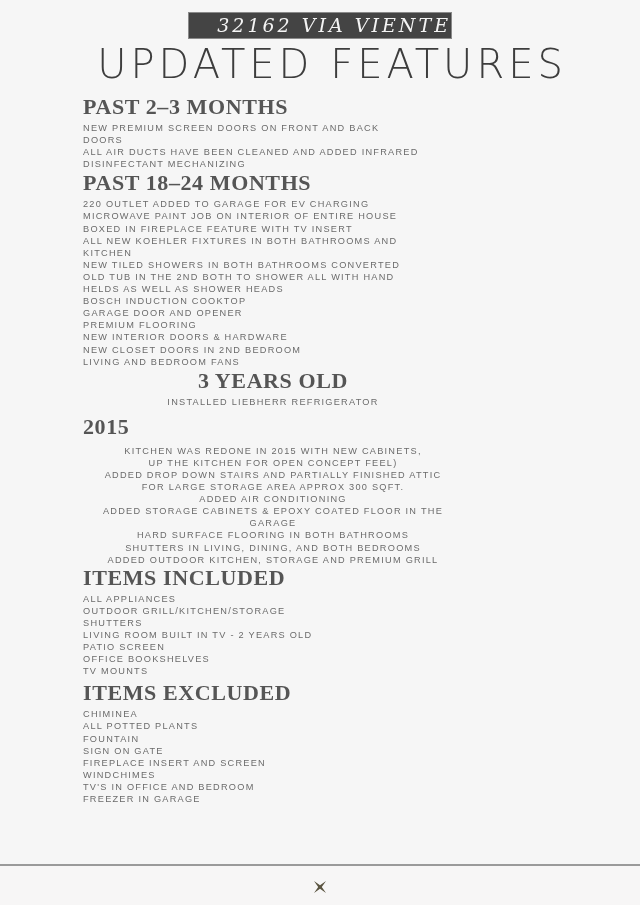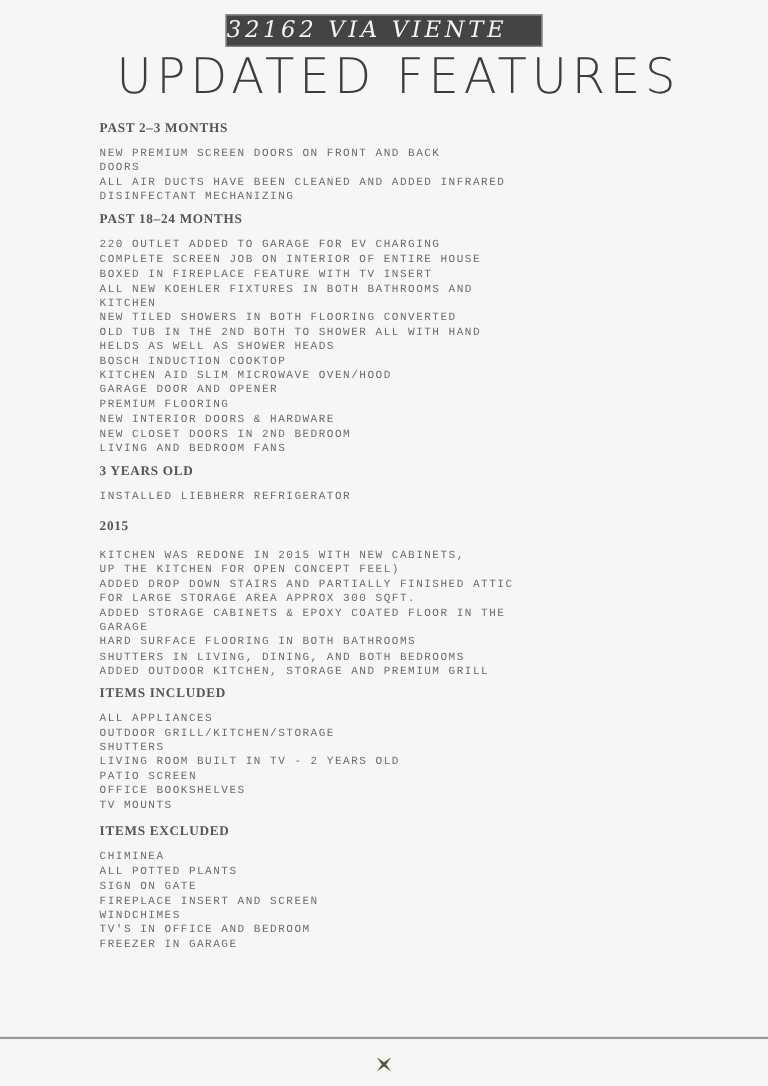--- a/index.html
+++ b/index.html
@@ -18,21 +18,21 @@
       position: absolute;
       left: 188px;
       top: 12px;
       width: 264px;
       height: 27px;
       background: #444444;
       border: 1px solid #8a8a8a;
       box-sizing: border-box;
       display: flex;
       align-items: center;
-      justify-content: flex-start;
+      justify-content: flex-end;
     }
     .address-text {
       font-family: "DejaVu Serif", "Liberation Serif", serif;
       font-style: italic;
       color: #f4f4f4;
       font-size: 19px;
       letter-spacing: 3px;
       line-height: 1;
       white-space: nowrap;
     }
@@ -52,37 +52,37 @@
       transform: scaleY(1.02);
     }
     .content {
       position: absolute;
       left: 83px;
       top: 97px;
       width: 380px;
     }
     .section-title {
       font-family: "Liberation Serif", "DejaVu Serif", serif;
-      font-size: 11px;
+      font-size: 22px;
       color: #555555;
       letter-spacing: 0.6px;
       line-height: 20px;
       margin: 0;
       white-space: nowrap;
     }
     .section {
       margin-bottom: 2px;
     }
     .section-items {
       list-style: none;
       margin: 5px 0 0 0;
       padding: 0;
     }
     .section-items li {
-      font-family: Liberation Mono, monospace;
+      font-family: Liberation Sans, sans-serif;
       font-size: 9.2px;
       letter-spacing: 1.25px;
       line-height: 12.1px;
       color: #6b6b6b;
       white-space: nowrap;
     }
     .divider {
       position: absolute;
       left: 0;
       top: 864px;
@@ -124,51 +124,51 @@
       <li>DOORS</li>
       <li>ALL AIR DUCTS HAVE BEEN CLEANED AND ADDED INFRARED</li>
       <li>DISINFECTANT MECHANIZING</li>
     </ul>
   </div>
 
   <div class="section" style="margin-bottom:3px;">
     <h2 class="section-title">PAST 18–24 MONTHS</h2>
     <ul class="section-items">
       <li>220 OUTLET ADDED TO GARAGE FOR EV CHARGING</li>
-      <li>COMPLETE SCREEN JOB ON INTERIOR OF ENTIRE HOUSE</li>
+      <li>MICROWAVE PAINT JOB ON INTERIOR OF ENTIRE HOUSE</li>
       <li>BOXED IN FIREPLACE FEATURE WITH TV INSERT</li>
       <li>ALL NEW KOEHLER FIXTURES IN BOTH BATHROOMS AND</li>
       <li>KITCHEN</li>
-      <li>NEW TILED SHOWERS IN BOTH FLOORING  CONVERTED</li>
+      <li>NEW TILED SHOWERS IN BOTH BATHROOMS  CONVERTED</li>
       <li>OLD TUB IN THE 2ND BOTH TO SHOWER ALL WITH HAND</li>
       <li>HELDS AS WELL AS SHOWER HEADS</li>
       <li>BOSCH INDUCTION COOKTOP</li>
-      <li>KITCHEN AID SLIM MICROWAVE OVEN/HOOD</li>
       <li>GARAGE DOOR AND OPENER</li>
       <li>PREMIUM FLOORING</li>
       <li>NEW INTERIOR DOORS &amp; HARDWARE</li>
       <li>NEW CLOSET DOORS IN 2ND BEDROOM</li>
       <li>LIVING AND BEDROOM FANS</li>
     </ul>
   </div>
 
-  <div class="section" style="margin-bottom:9px;">
+  <div class="section" style="margin-bottom:9px;text-align:center;">
     <h2 class="section-title">3 YEARS OLD</h2>
     <ul class="section-items">
       <li>INSTALLED LIEBHERR REFRIGERATOR</li>
     </ul>
   </div>
 
   <div class="section" style="margin-bottom:2px;">
     <h2 class="section-title">2015</h2>
-    <ul class="section-items" style="margin-top:8px;">
+    <ul class="section-items" style="margin-top:8px;text-align:center;">
       <li>KITCHEN WAS REDONE IN 2015 WITH NEW CABINETS,</li>
       <li>UP THE KITCHEN FOR  OPEN CONCEPT FEEL)</li>
       <li>ADDED DROP DOWN STAIRS AND PARTIALLY FINISHED ATTIC</li>
       <li>FOR LARGE STORAGE AREA APPROX 300 SQFT.</li>
+      <li>ADDED AIR CONDITIONING</li>
       <li>ADDED STORAGE CABINETS &amp; EPOXY COATED FLOOR IN THE</li>
       <li>GARAGE</li>
       <li>HARD SURFACE FLOORING IN BOTH BATHROOMS</li>
       <li>SHUTTERS IN LIVING, DINING, AND BOTH BEDROOMS</li>
       <li>ADDED OUTDOOR KITCHEN, STORAGE AND PREMIUM GRILL</li>
     </ul>
   </div>
 
   <div class="section" style="margin-bottom:6px;">
     <h2 class="section-title">ITEMS INCLUDED</h2>
@@ -181,20 +181,21 @@
       <li>OFFICE BOOKSHELVES</li>
       <li>TV MOUNTS</li>
     </ul>
   </div>
 
   <div class="section">
     <h2 class="section-title">ITEMS EXCLUDED</h2>
     <ul class="section-items">
       <li>CHIMINEA</li>
       <li>ALL POTTED PLANTS</li>
+      <li>FOUNTAIN</li>
       <li>SIGN ON GATE</li>
       <li>FIREPLACE INSERT AND SCREEN</li>
       <li>WINDCHIMES</li>
       <li>TV'S IN OFFICE AND BEDROOM</li>
       <li>FREEZER IN GARAGE</li>
     </ul>
   </div>
 
 </div>
 

